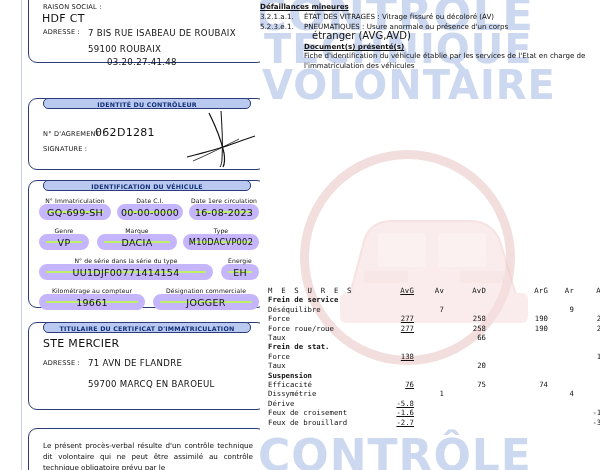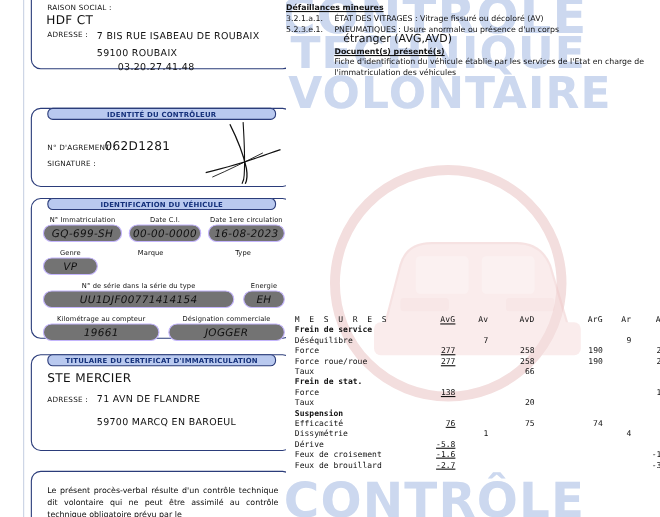--- a/index.html
+++ b/index.html
@@ -67,24 +67,24 @@
   .signature{position:absolute;left:140px;top:6px;width:95px;height:64px;}
 
   
   #vehicle{left:10px;top:180px;width:238px;height:128px;}
   .fld{position:absolute;}
   .fld .cap{
     font-size:6.1px;color:#111;text-align:center;display:block;
     white-space:nowrap;letter-spacing:.1px;
   }
   .fld .box{
-    border:1px solid #c4b5fd;border-radius:8px;height:16px;
+    border:7px solid #c4b5fd;border-radius:8px;height:16px;
     display:flex;align-items:center;justify-content:center;
     font-size:9.5px;color:#111;letter-spacing:.3px;
-    background:#737373;box-sizing:border-box;white-space:nowrap;font-style:italic;
+    background:#bef264;box-sizing:border-box;white-space:nowrap;
   }
   .fld .box.small{font-size:8.2px;}
 
   
   #owner{left:10px;top:322px;width:238px;height:88px;}
   #owner .name{position:absolute;left:14px;top:14px;}
   #owner .ad-lbl{position:absolute;left:14px;top:36px;}
   #owner .ad-val{position:absolute;left:59px;top:35px;}
   #owner .city{position:absolute;left:59px;top:56px;}
 
@@ -204,23 +204,25 @@
         <span class="cap">Date 1ere circulation</span>
         <div class="box">16-08-2023</div>
       </div>
 
       <div class="fld" style="left:10px;top:46px;width:50px;">
         <span class="cap">Genre</span>
         <div class="box">VP</div>
       </div>
       <div class="fld" style="left:68px;top:46px;width:80px;">
         <span class="cap">Marque</span>
+        <div class="box">DACIA</div>
       </div>
       <div class="fld" style="left:154px;top:46px;width:76px;">
         <span class="cap">Type</span>
+        <div class="box small">M10DACVP002</div>
       </div>
 
       <div class="fld" style="left:10px;top:76px;width:174px;">
         <span class="cap">N° de série dans la série du type</span>
         <div class="box">UU1DJF00771414154</div>
       </div>
       <div class="fld" style="left:192px;top:76px;width:38px;">
         <span class="cap">Energie</span>
         <div class="box">EH</div>
       </div>

